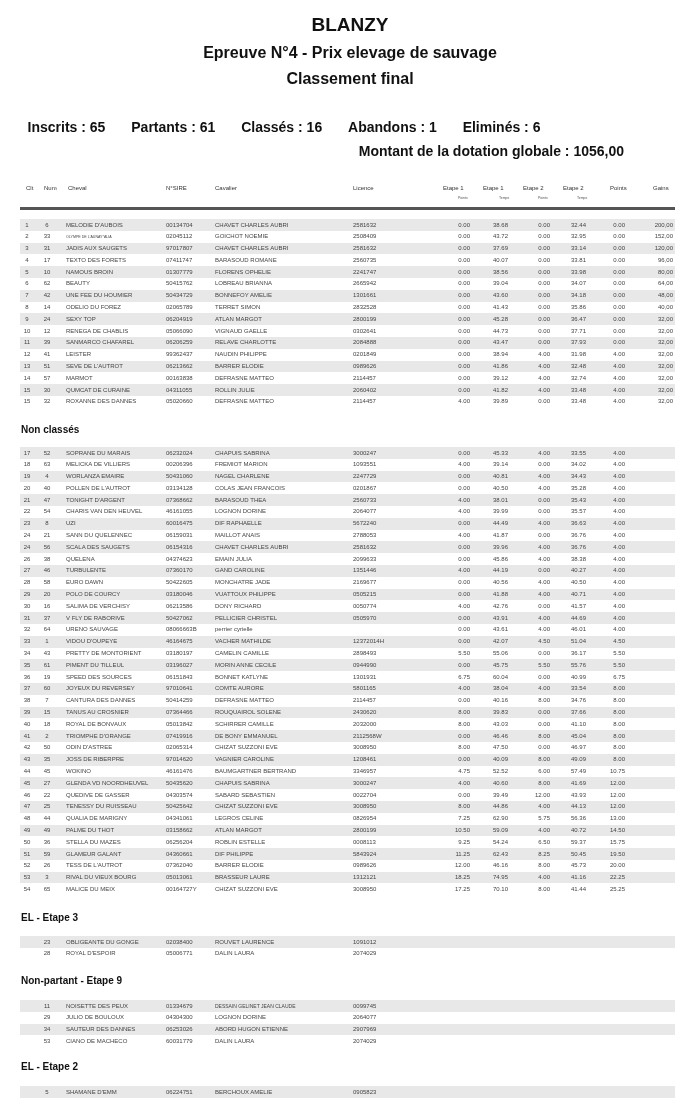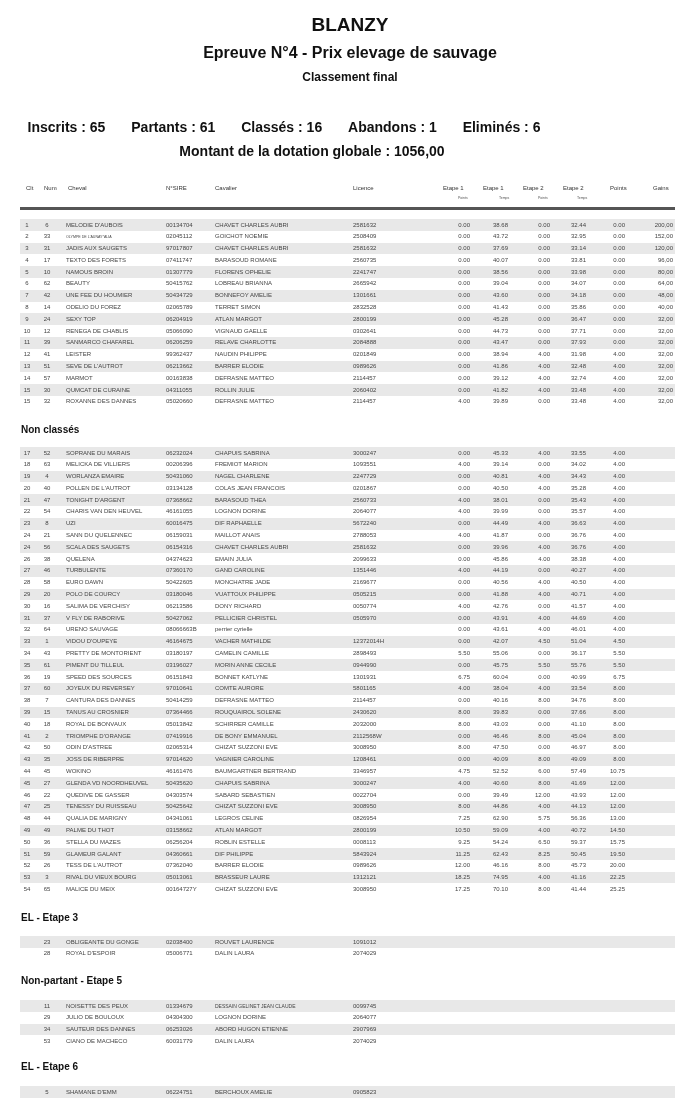--- a/index.html
+++ b/index.html
@@ -2,25 +2,25 @@
 <html><head>
 <meta charset="utf-8">
 <style>
   * { margin: 0; padding: 0; box-sizing: border-box; }
   html, body { width: 700px; height: 1114px; background: #ffffff; overflow: hidden; }
   body { font-family: "Liberation Sans", sans-serif; color: #222; position: relative; }
 
   .title { position: absolute; left: 0; width: 700px; text-align: center; font-weight: bold; color: #111; }
   .t1 { top: 14px; font-size: 19px; }
   .t2 { top: 44px; font-size: 16px; text-align: center; }
-  .t3 { top: 70px; font-size: 12px; }
+  .t3 { top: 70px; font-size: 16px; }
 
   .stats { position: absolute; top: 119px; left: 0; width: 568px; text-align: center; font-weight: bold; font-size: 14px; color: #111; }
   .stats span { margin: 0 11px; }
-  .dotation { position: absolute; top: 143px; left: 0; width: 624px; text-align: center; font-weight: bold; font-size: 14px; color: #111; }
+  .dotation { position: absolute; top: 143px; left: 0; width: 624px; text-align: right; font-weight: bold; font-size: 14px; color: #111; }
 
   .hdr { position: absolute; top: 185px; left: 20px; width: 655px; height: 20px; font-size: 6px; color: #333; }
   .hdr .h { position: absolute; top: 0; white-space: nowrap; }
   .hdr .sub { position: absolute; top: 11px; font-size: 3.5px; color: #555; }
   .hdr-line { position: absolute; top: 207px; left: 20px; width: 655px; height: 3px; background: #555; }
 
   .section-title { position: absolute; left: 21px; font-size: 10px; font-weight: bold; color: #111; }
 
   .rows { position: absolute; left: 20px; width: 655px; }
   .row { position: relative; height: 11.8px; font-size: 6px; color: #444; }
@@ -853,21 +853,21 @@
     <div class="row">
       <span class="c-clt"></span>
       <span class="c-num">28</span>
       <span class="c-cheval">ROYAL D'ESPOIR</span>
       <span class="c-sire">05006771</span>
       <span class="c-cav">DALIN LAURA</span>
       <span class="c-lic">2074029</span>
     </div>
   </div>
 
-<div class="section-title" style="top:975px">Non-partant - Etape 5</div>
+<div class="section-title" style="top:975px">Non-partant - Etape 9</div>
 <div class="rows" id="rows-np1" style="top:1000px">
     <div class="row">
       <span class="c-clt"></span>
       <span class="c-num">11</span>
       <span class="c-cheval">NOISETTE DES PEUX</span>
       <span class="c-sire">01334679</span>
       <span class="c-cav small">DESSAIN GELINET JEAN CLAUDE</span>
       <span class="c-lic">0099745</span>
     </div>
     <div class="row">
@@ -889,21 +889,21 @@
     <div class="row">
       <span class="c-clt"></span>
       <span class="c-num">53</span>
       <span class="c-cheval">CIANO DE MACHECO</span>
       <span class="c-sire">60031779</span>
       <span class="c-cav">DALIN LAURA</span>
       <span class="c-lic">2074029</span>
     </div>
   </div>
 
-<div class="section-title" style="top:1061px">EL - Etape 6</div>
+<div class="section-title" style="top:1061px">EL - Etape 2</div>
 <div class="rows" id="rows-el2" style="top:1086px">
     <div class="row">
       <span class="c-clt"></span>
       <span class="c-num">5</span>
       <span class="c-cheval">SHAMANE D'EMM</span>
       <span class="c-sire">06224751</span>
       <span class="c-cav">BERCHOUX AMELIE</span>
       <span class="c-lic">0905823</span>
     </div>
   </div>

